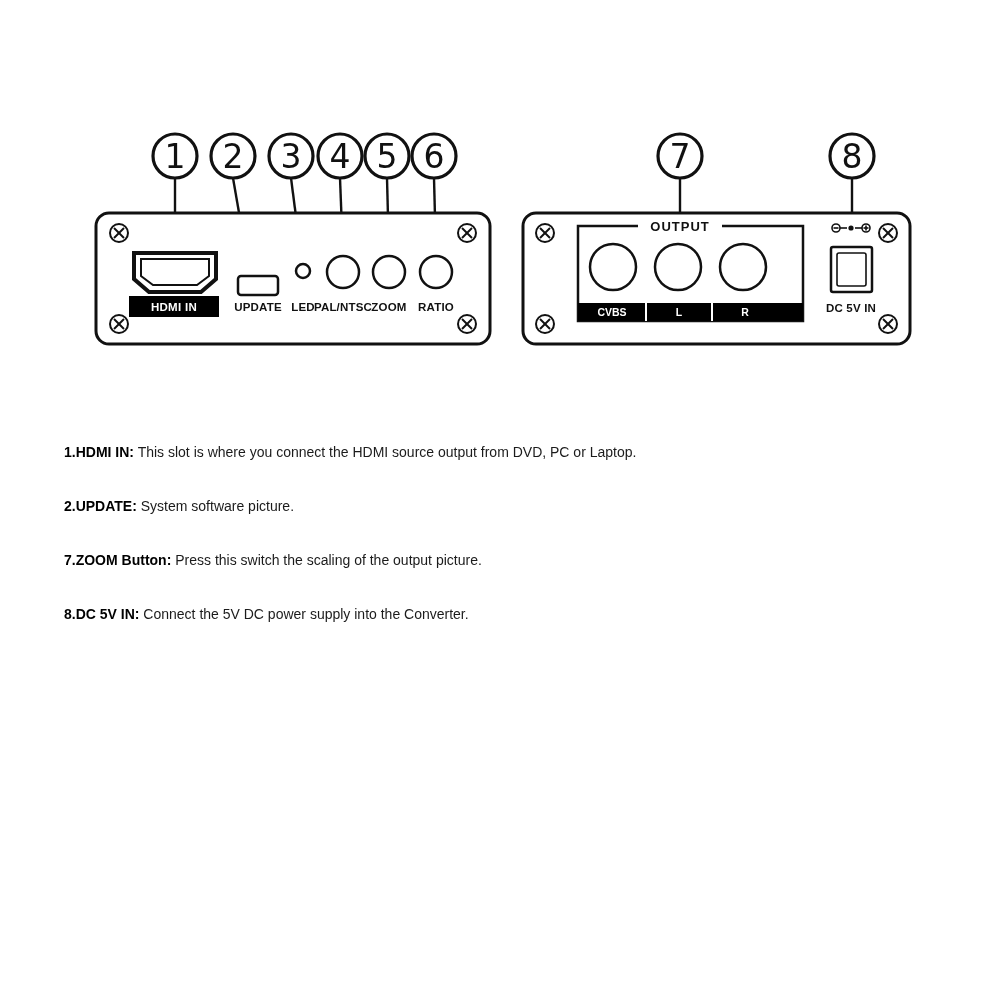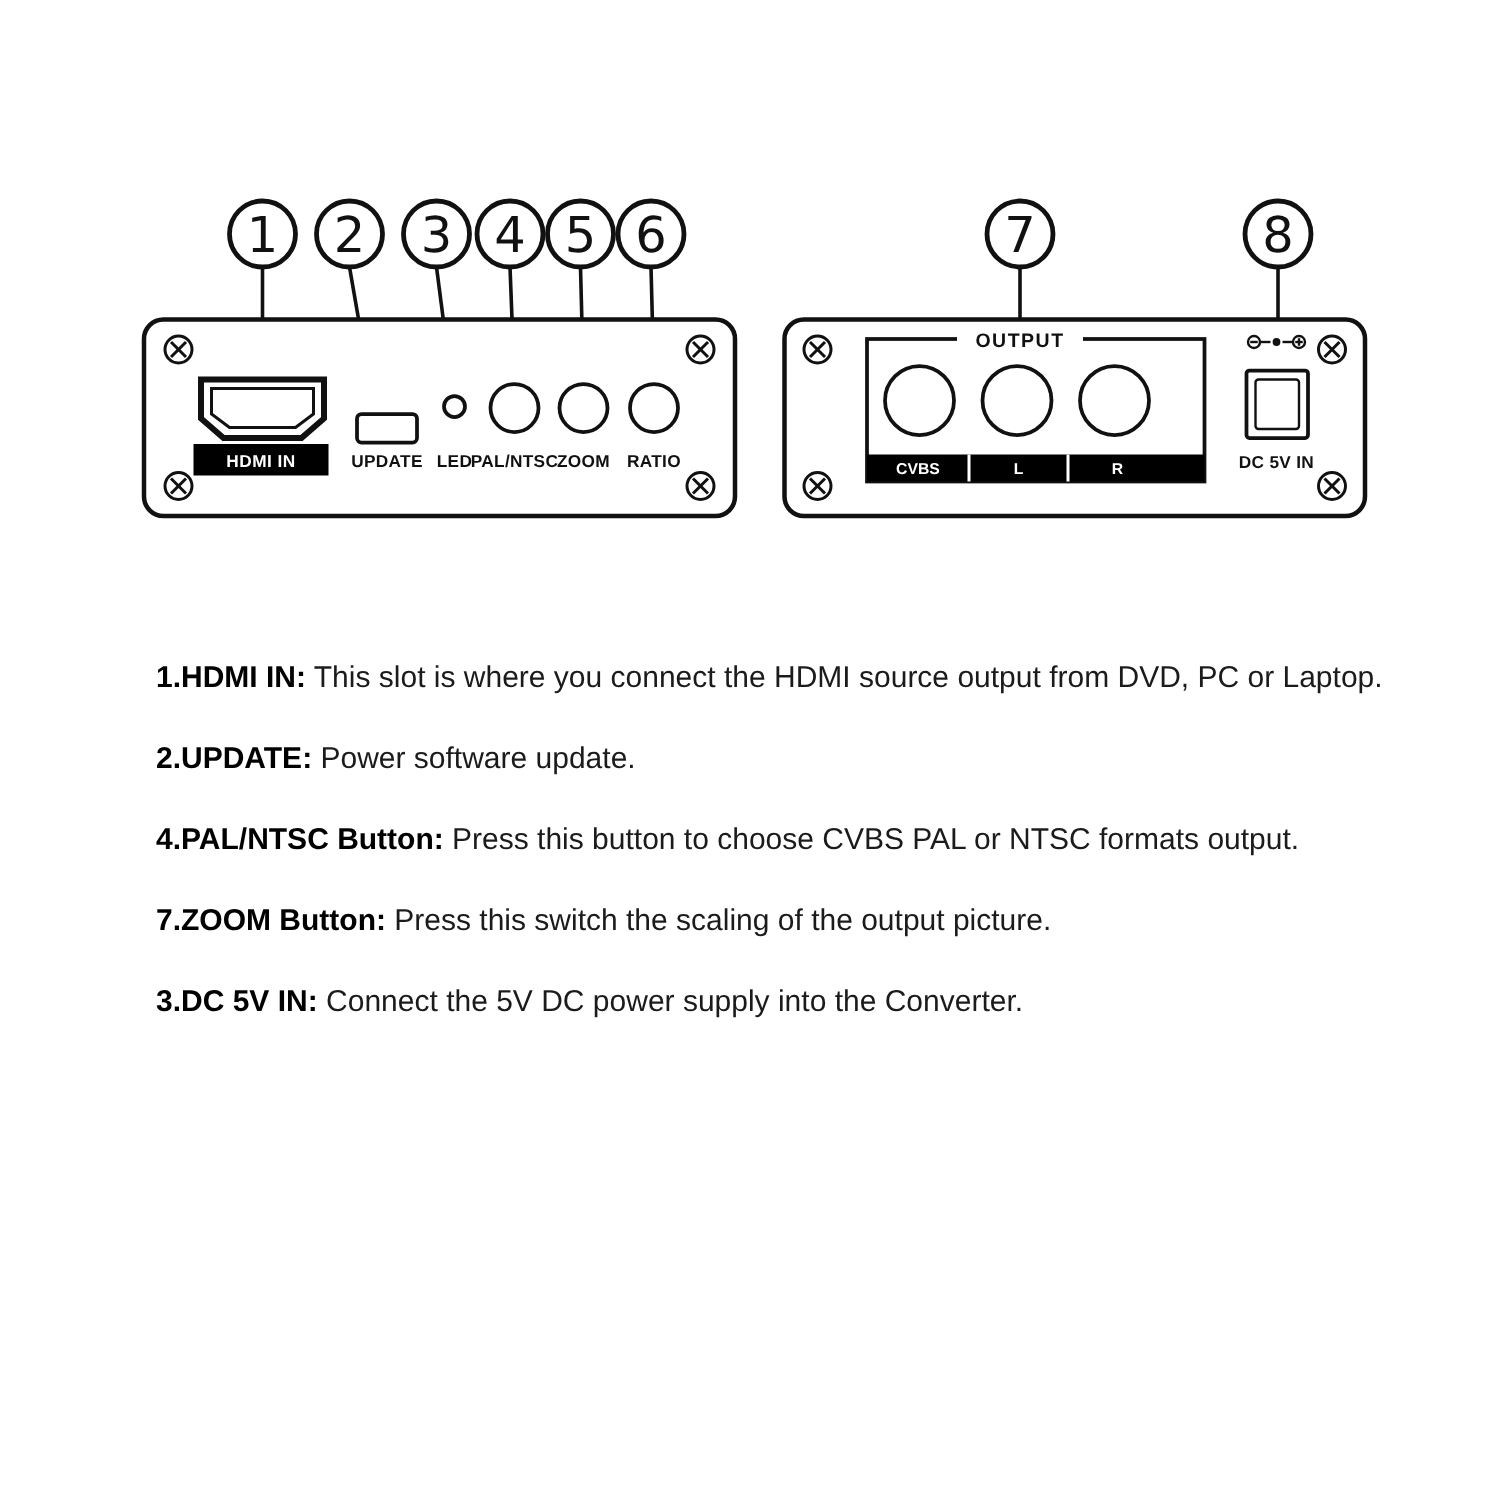--- a/index.html
+++ b/index.html
@@ -8,21 +8,21 @@
     font-family:"Liberation Sans", sans-serif;color:#111;overflow:hidden;
   }
   svg{position:absolute;top:0;left:0;}
   svg text{font-family:"Liberation Sans", sans-serif;}
   .callout-num{font-family:"DejaVu Sans", sans-serif;font-size:33px;}
   .panel-label{font-size:11.5px;font-weight:bold;letter-spacing:.2px;}
   .panel-label-white{font-size:11.5px;font-weight:bold;fill:#fff;letter-spacing:.3px;}
   .jack-label{font-size:10.5px;font-weight:bold;fill:#fff;}
   .descriptions{
     position:absolute;left:64px;top:436px;width:888px;
-    font-size:20px;line-height:32px;color:#1b1b1b;margin-left:40px;
+    font-size:14px;line-height:32px;color:#1b1b1b;
   }
   .descriptions p{margin:0 0 22px 0;}
   .descriptions .b{font-weight:bold;color:#000;}
 </style>
 </head>
 <body>
 
 <div class="canvas">
 
   <svg width="1000" height="430" viewBox="0 0 1000 430">
@@ -188,19 +188,18 @@
       <g>
         <rect x="831" y="247" width="41" height="45" rx="2" fill="#fff" stroke="#111" stroke-width="2.5"></rect>
         <rect x="837" y="253" width="29" height="33" rx="2" fill="#fff" stroke="#111" stroke-width="1.6"></rect>
         <text class="panel-label" x="851" y="312" text-anchor="middle" fill="#111">DC 5V IN</text>
       </g>
     </g>
   </svg>
 
   <div class="descriptions">
     <p><span class="b">1.HDMI IN:</span><span> This slot is where you connect the HDMI source output from DVD, PC or Laptop.</span></p>
-    <p><span class="b">2.UPDATE:</span><span> Power software update.</span></p>
-    <p><span class="b">4.PAL/NTSC Button:</span><span> Press this button to choose CVBS PAL or NTSC formats output.</span></p>
+    <p><span class="b">2.UPDATE:</span><span> System software picture.</span></p>
     <p><span class="b">7.ZOOM Button:</span><span> Press this switch the scaling of the output picture.</span></p>
-    <p><span class="b">3.DC 5V IN:</span><span> Connect the 5V DC power supply into the Converter.</span></p>
+    <p><span class="b">8.DC 5V IN:</span><span> Connect the 5V DC power supply into the Converter.</span></p>
   </div>
 
 </div>
 
 </body></html>

